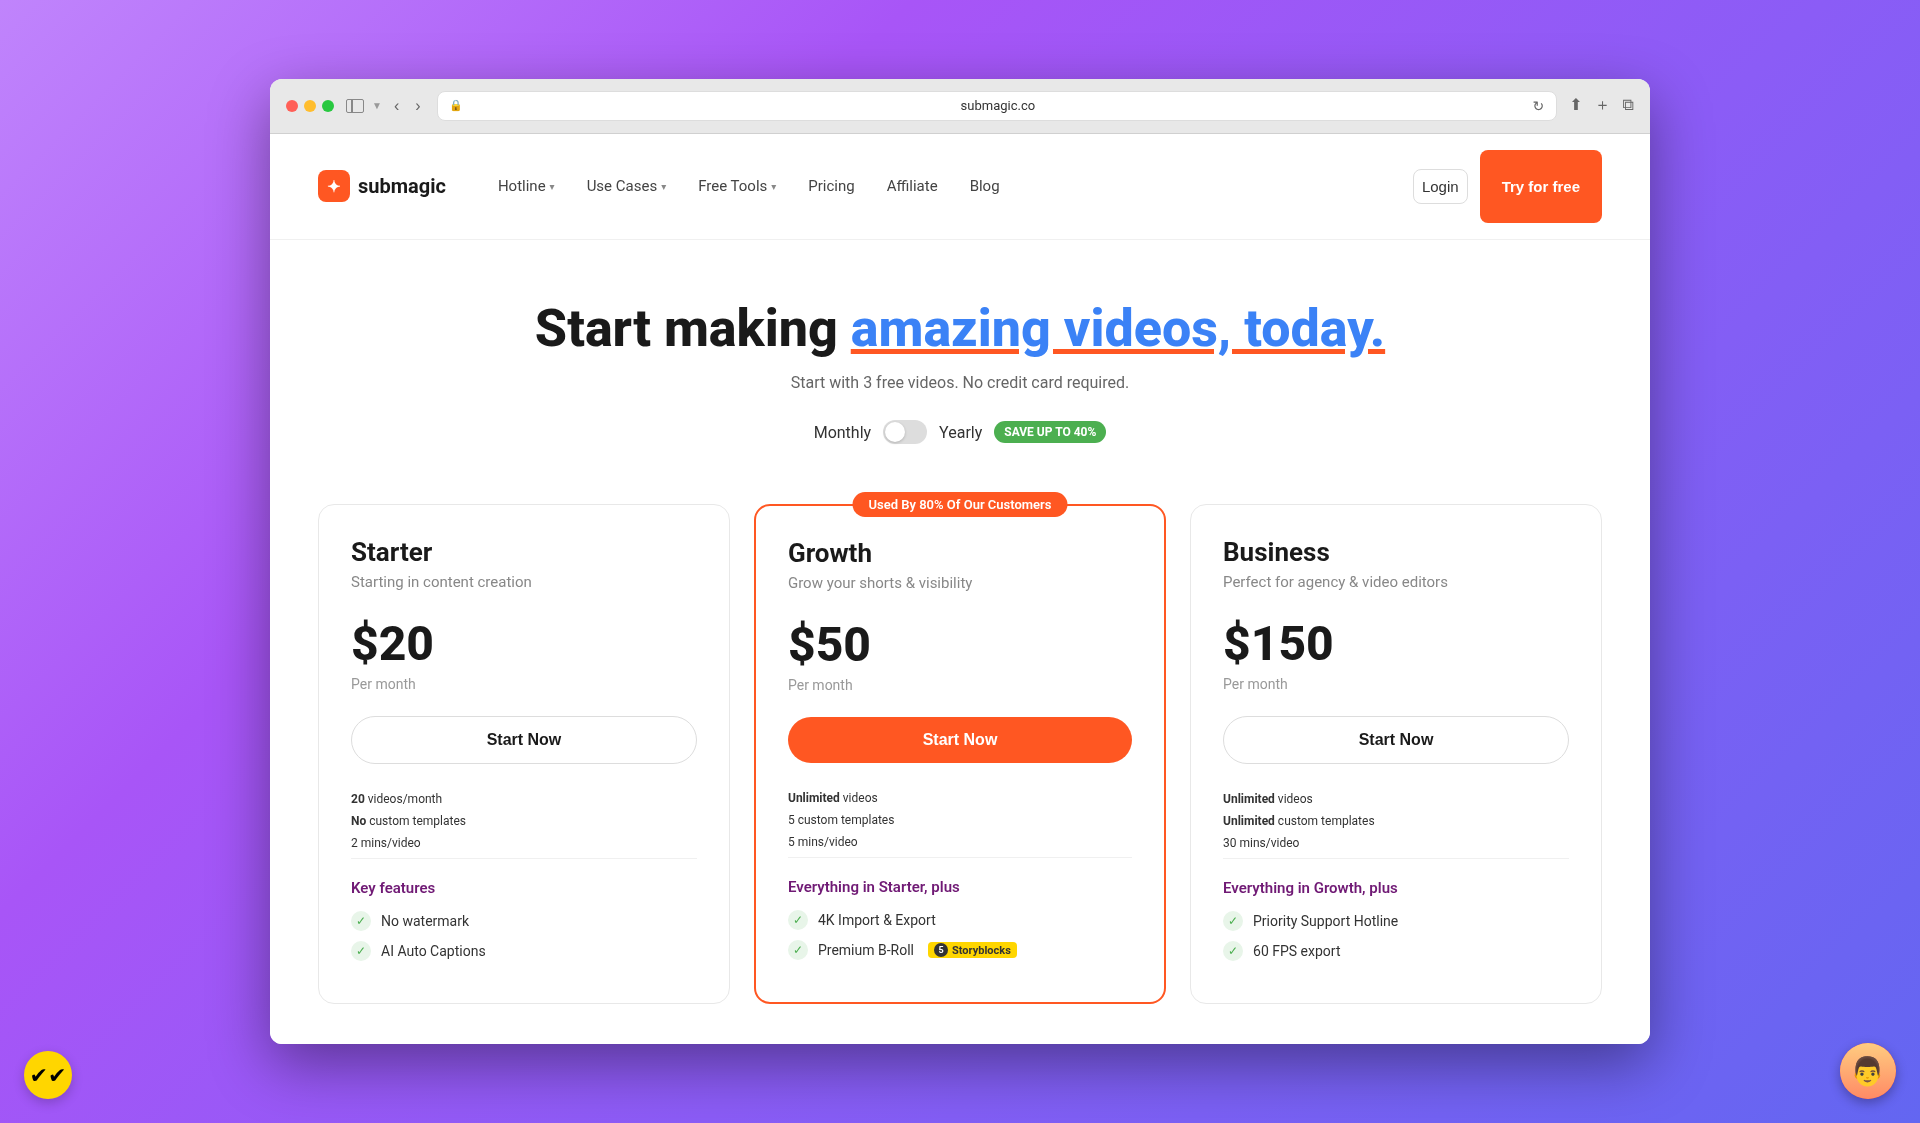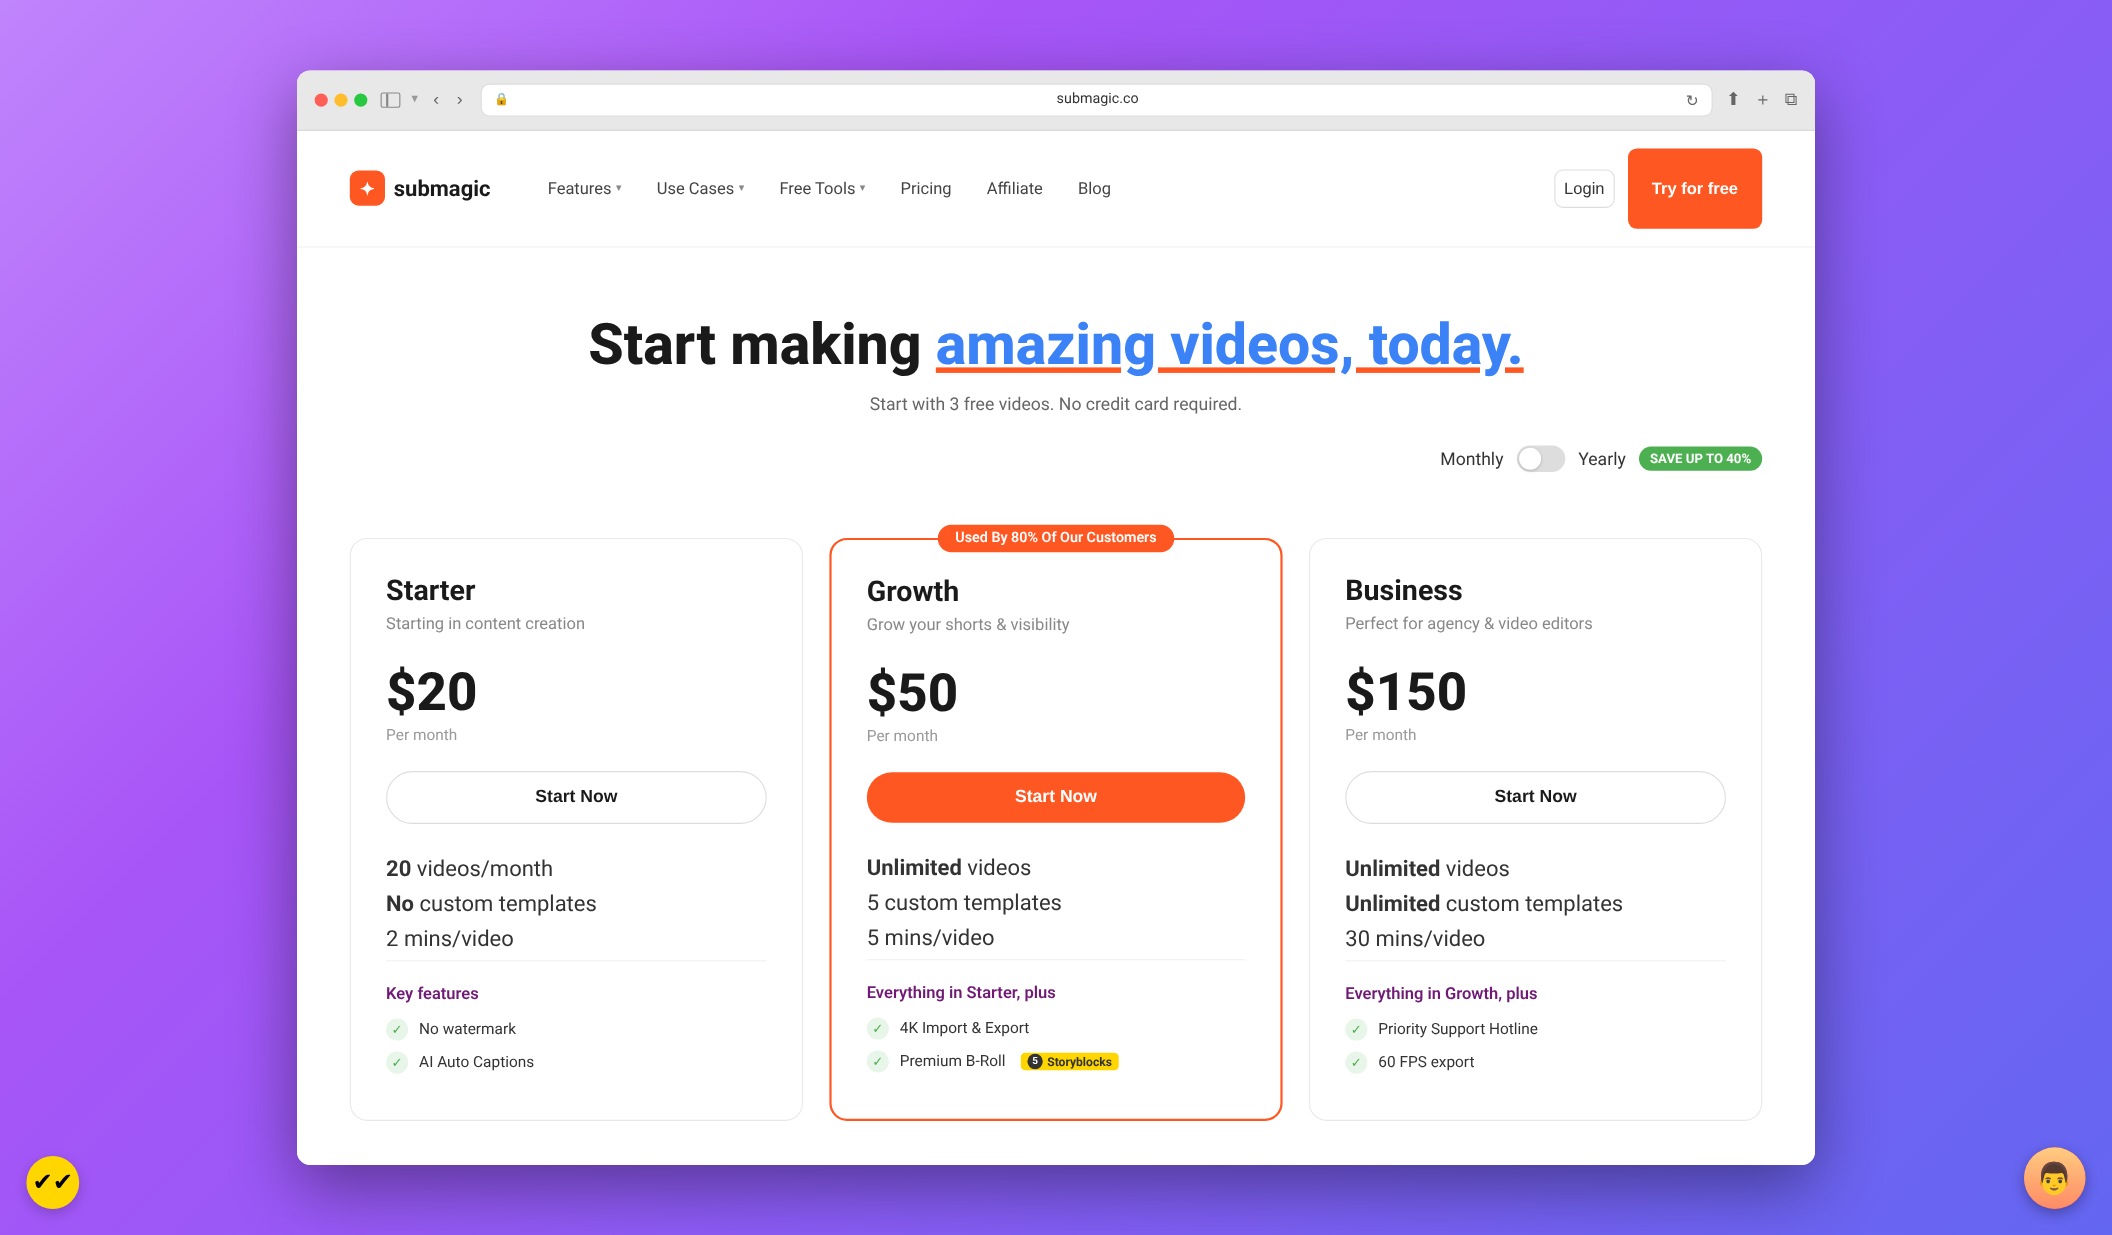--- a/index.html
+++ b/index.html
@@ -187,21 +187,21 @@
       text-decoration-color: #ff5722;
     }
     .hero-subtitle {
       font-size: 16px;
       color: #666;
       margin-bottom: 28px;
     }
     .billing-toggle {
       display: flex;
       align-items: center;
-      justify-content: flex-end;
+      justify-content: center;
       gap: 12px;
       font-size: 16px;
       color: #333;
     }
     .toggle-switch {
       width: 44px;
       height: 24px;
       background: #ddd;
       border-radius: 12px;
       position: relative;
@@ -327,21 +327,21 @@
       border-radius: 50%;
       display: flex;
       align-items: center;
       justify-content: center;
       color: #4caf50;
       font-size: 12px;
       flex-shrink: 0;
     }
     .plan-stats {
       margin-bottom: 8px;
-      font-size: 20px;
+      font-size: 12px;
       color: #333;
     }
     .plan-stats .bold { font-weight: 700; }
 
     .storyblocks-badge {
       display: inline-flex;
       align-items: center;
       gap: 4px;
       background: #ffd600;
       border-radius: 4px;
@@ -440,21 +440,21 @@
 
     <nav class="navbar">
       <a class="logo">
         <div class="logo-icon">
           <span>✦</span>
         </div>
         <span>submagic</span>
       </a>
       <div class="nav-links">
         <a class="nav-item">
-          <span>Features</span>
+          <span>Hotline</span>
           <span class="chevron">▾</span>
         </a>
         <a class="nav-item">
           <span>Use Cases</span>
           <span class="chevron">▾</span>
         </a>
         <a class="nav-item">
           <span>Free Tools</span>
           <span class="chevron">▾</span>
         </a>

